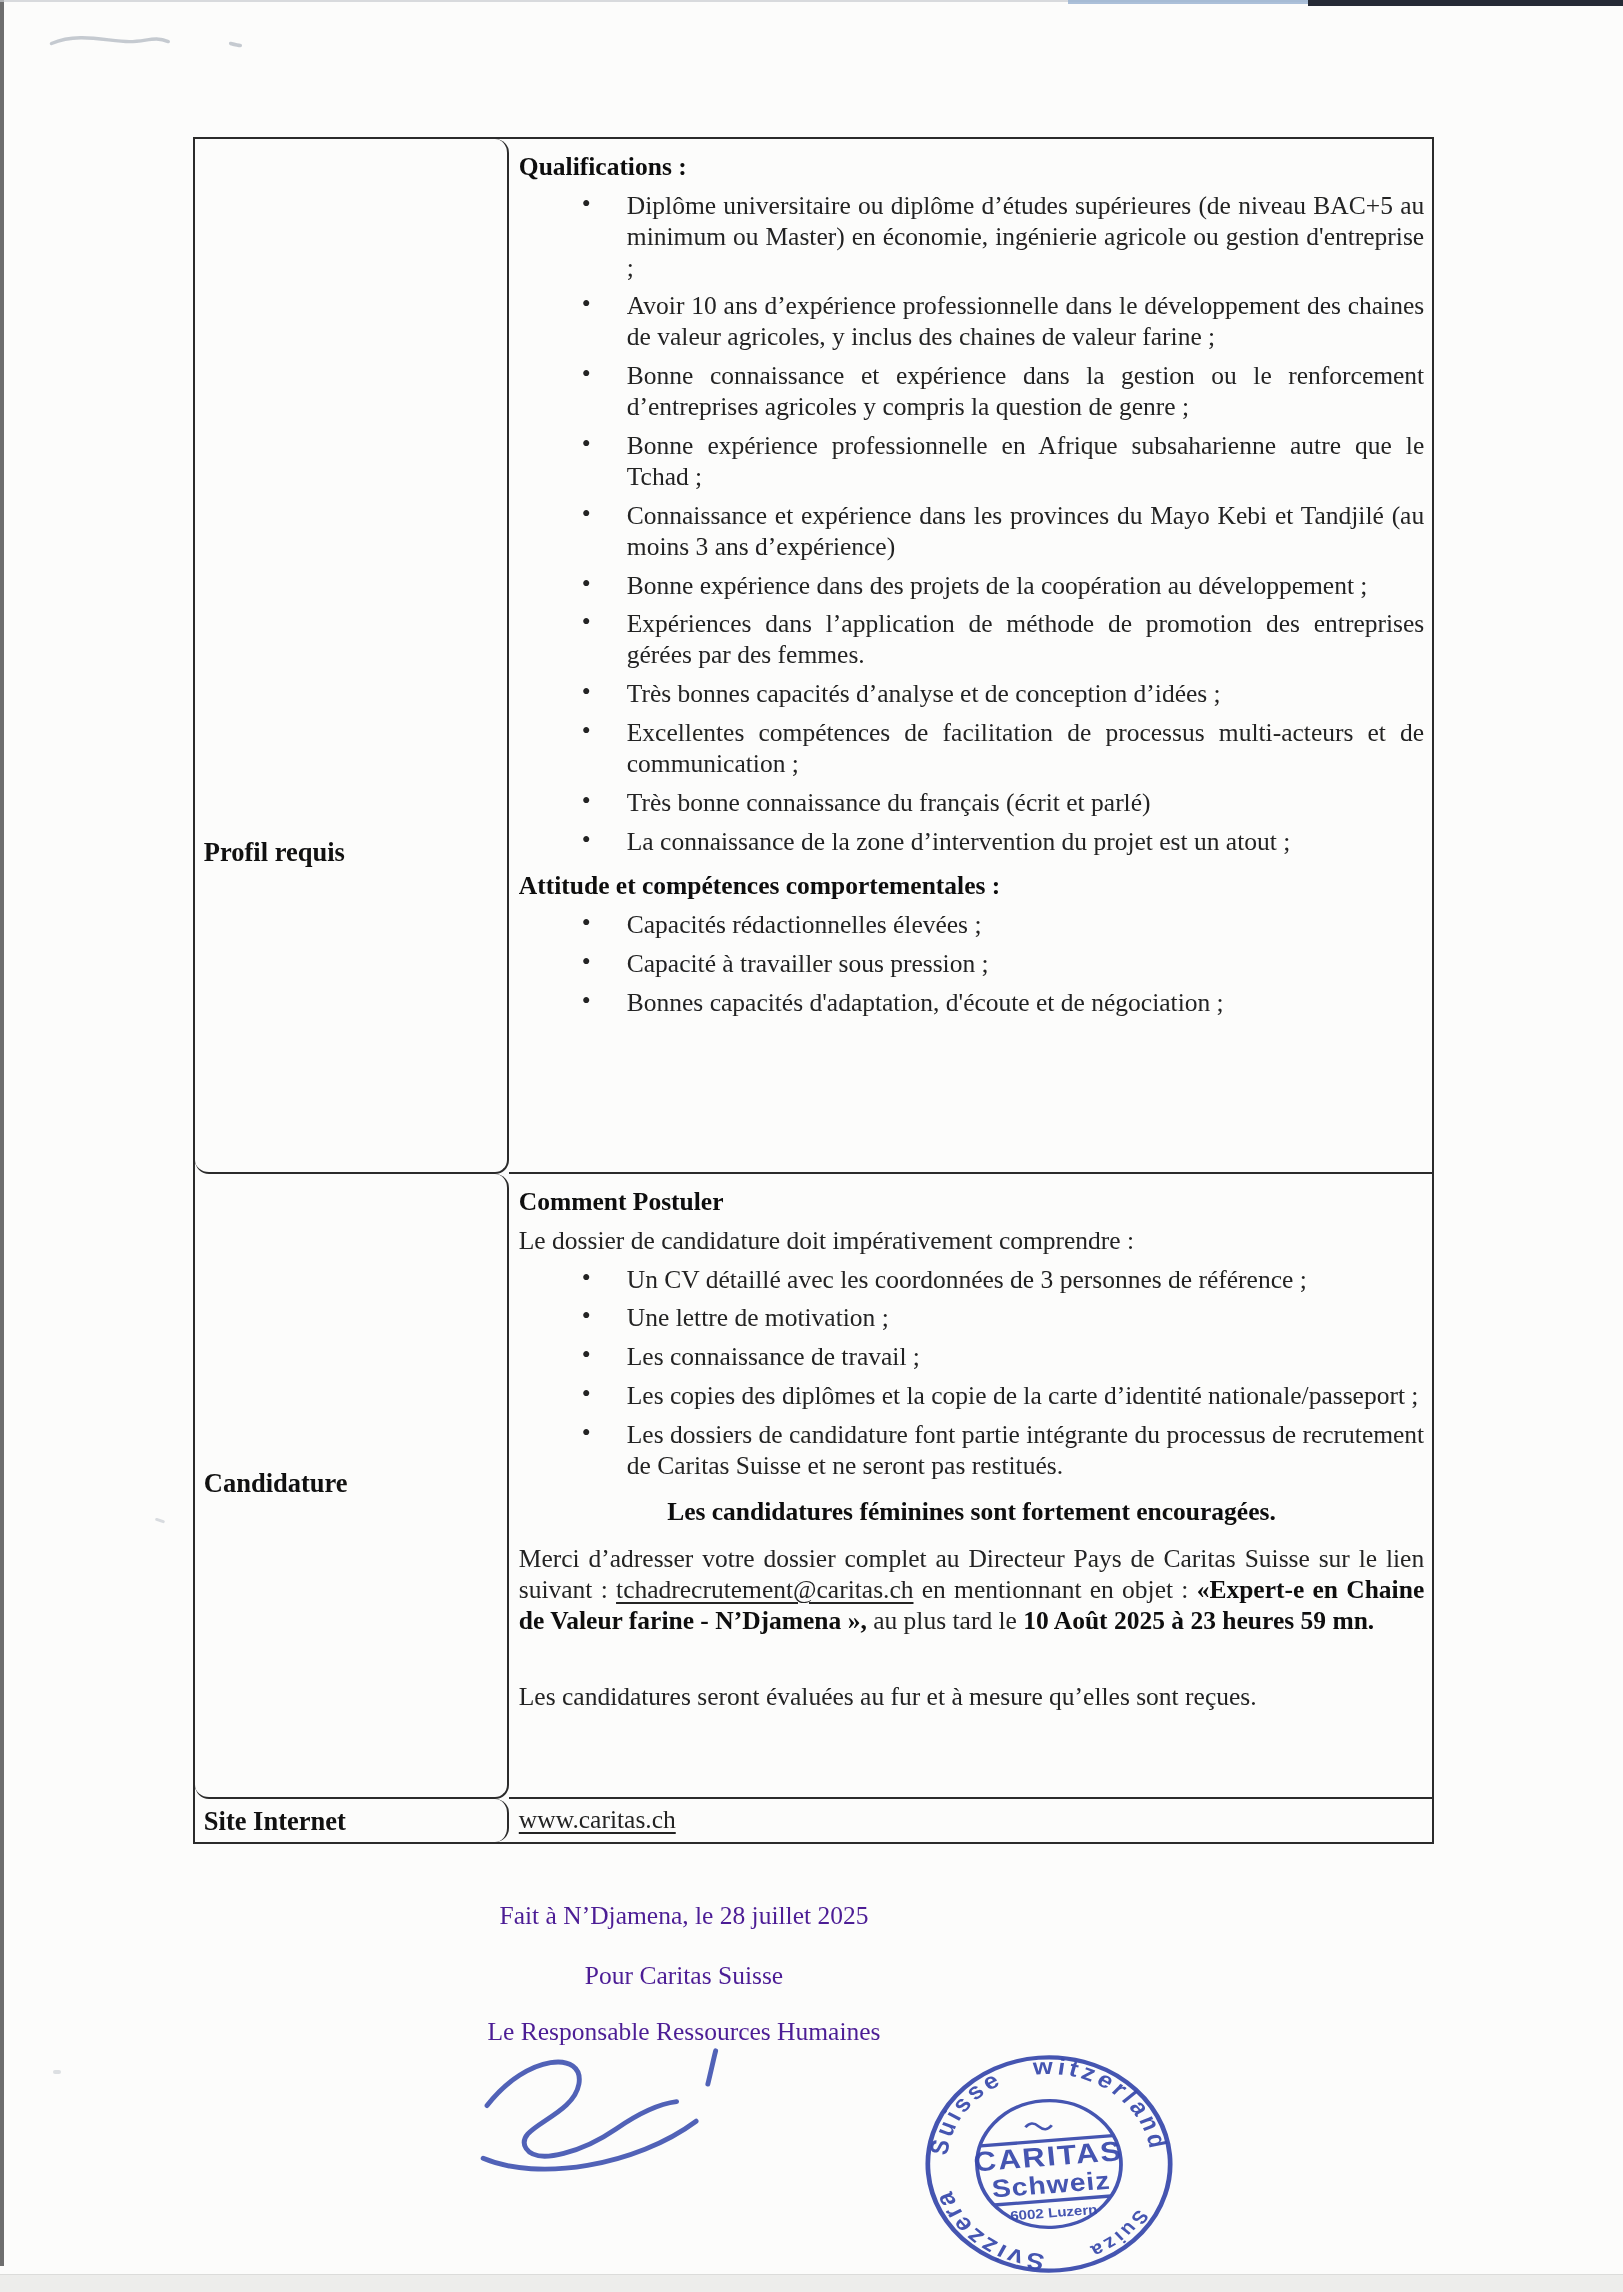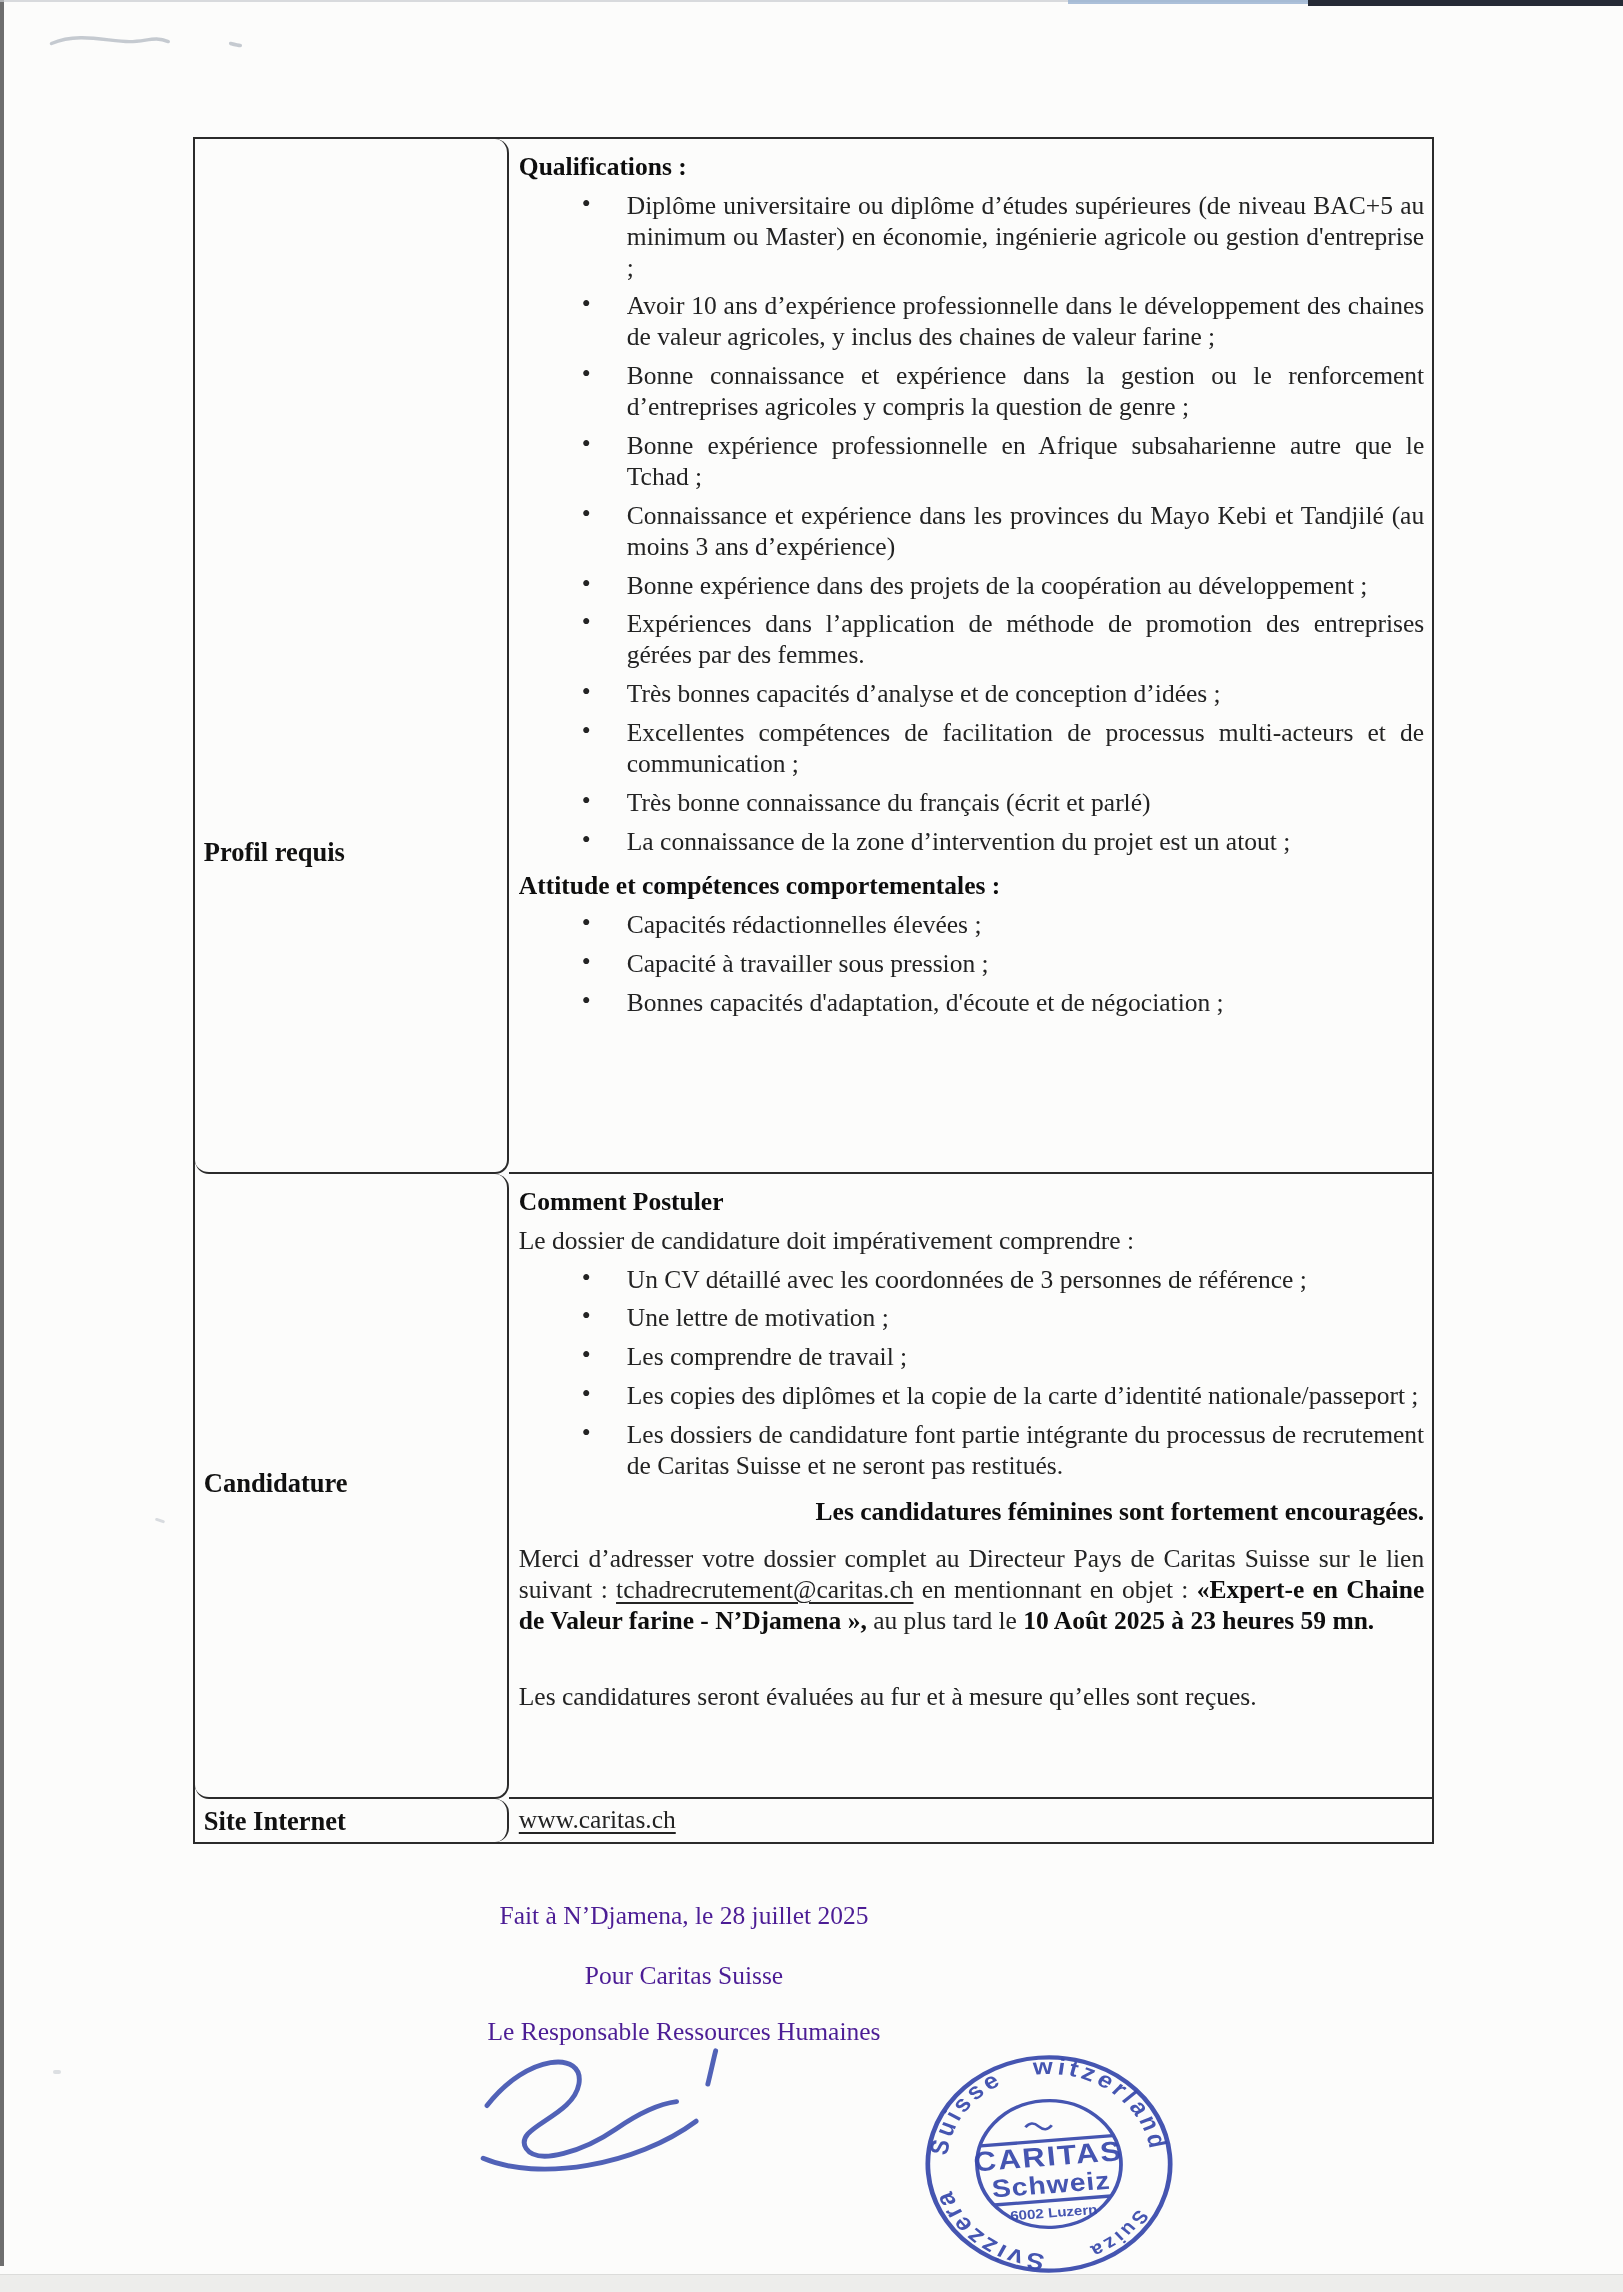--- a/index.html
+++ b/index.html
@@ -41,21 +41,21 @@
   .label-pad-3{padding-top:6.9px;}
   .content-cell{padding:11.8px 7.8px 0 9.8px;font-size:25.5px;line-height:31px;text-align:justify;}
   .content-cell.small-pad{padding-top:4.9px;}
   .h{font-weight:bold;font-size:25.5px;color:#0e0e0e;margin-bottom:7.8px;text-align:left;}
   .h.mt{margin-top:13.7px;}
   ul.blist{list-style:none;margin-left:61px;}
   ul.blist li{position:relative;padding-left:47px;margin-bottom:7.8px;}
   ul.blist li::before{content:"•";position:absolute;left:2px;top:-2px;font-size:25.5px;}
   li.prewrap{white-space:pre-line;}
   .para{margin-bottom:8px;}
-  .bold-note{font-weight:bold;color:#0e0e0e;margin-top:15.7px;text-align:right;}
+  .bold-note{font-weight:bold;color:#0e0e0e;margin-top:15.7px;text-align:center;}
   .apply-para{margin-top:15.7px;}
   .closing{margin-top:45px;text-align:left;}
   .b{font-weight:bold;color:#0e0e0e;}
   .u{text-decoration:underline;text-underline-offset:3.9px;}
   .site-link{font-size:25.5px;}
 
   
   .footer-line{position:absolute;left:292px;width:784px;text-align:center;font-size:25.5px;color:#4c1d95;}
   .f1{top:1901px;}
   .f2{top:1961px;}
@@ -111,21 +111,21 @@
 
     <div class="cell label-cell label-pad-2 rb">
       <span class="row-label">Candidature</span>
     </div>
     <div class="cell content-cell rb">
       <p class="h">Comment Postuler</p>
       <p class="para">Le dossier de candidature doit impérativement comprendre :</p>
       <ul class="blist">
         <li>Un CV détaillé avec les coordonnées de 3 personnes de référence ;</li>
         <li>Une lettre de motivation ;</li>
-        <li>Les comprendre de travail ;</li>
+        <li>Les connaissance de travail ;</li>
         <li>Les copies des diplômes et la copie de la carte d’identité nationale/passeport ;</li>
         <li>Les dossiers de candidature font partie intégrante du processus de recrutement de Caritas Suisse et ne seront pas restitués.</li>
       </ul>
       <p class="bold-note">Les candidatures féminines sont fortement encouragées.</p>
       <p class="apply-para">
         <span>Merci d’adresser votre dossier complet au Directeur Pays de Caritas Suisse sur le lien suivant : </span><span class="u">tchadrecrutement@caritas.ch</span><span> en mentionnant en objet : </span><span class="b">«Expert-e en Chaine de Valeur farine - N’Djamena »,</span><span> au plus tard le </span><span class="b">10 Août 2025 à 23 heures 59 mn.</span>
       </p>
       <p class="closing">Les candidatures seront évaluées au fur et à mesure qu’elles sont reçues.</p>
     </div>
 

